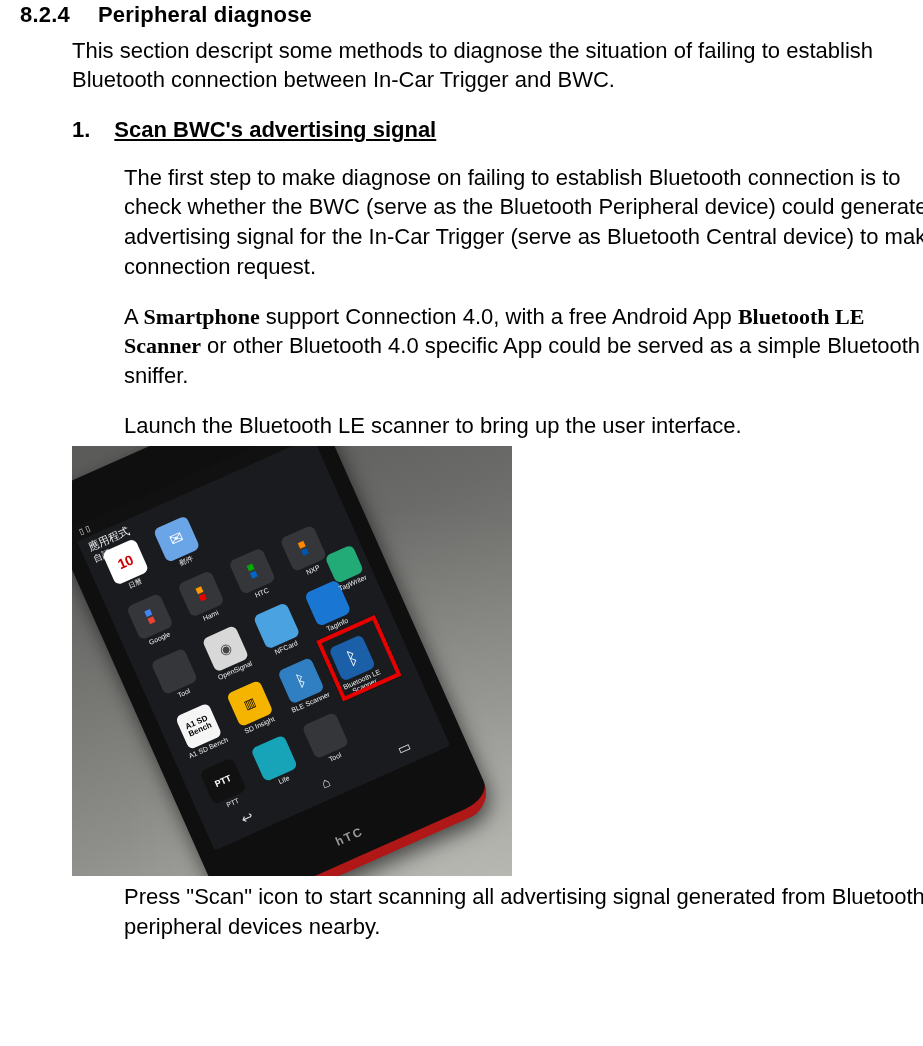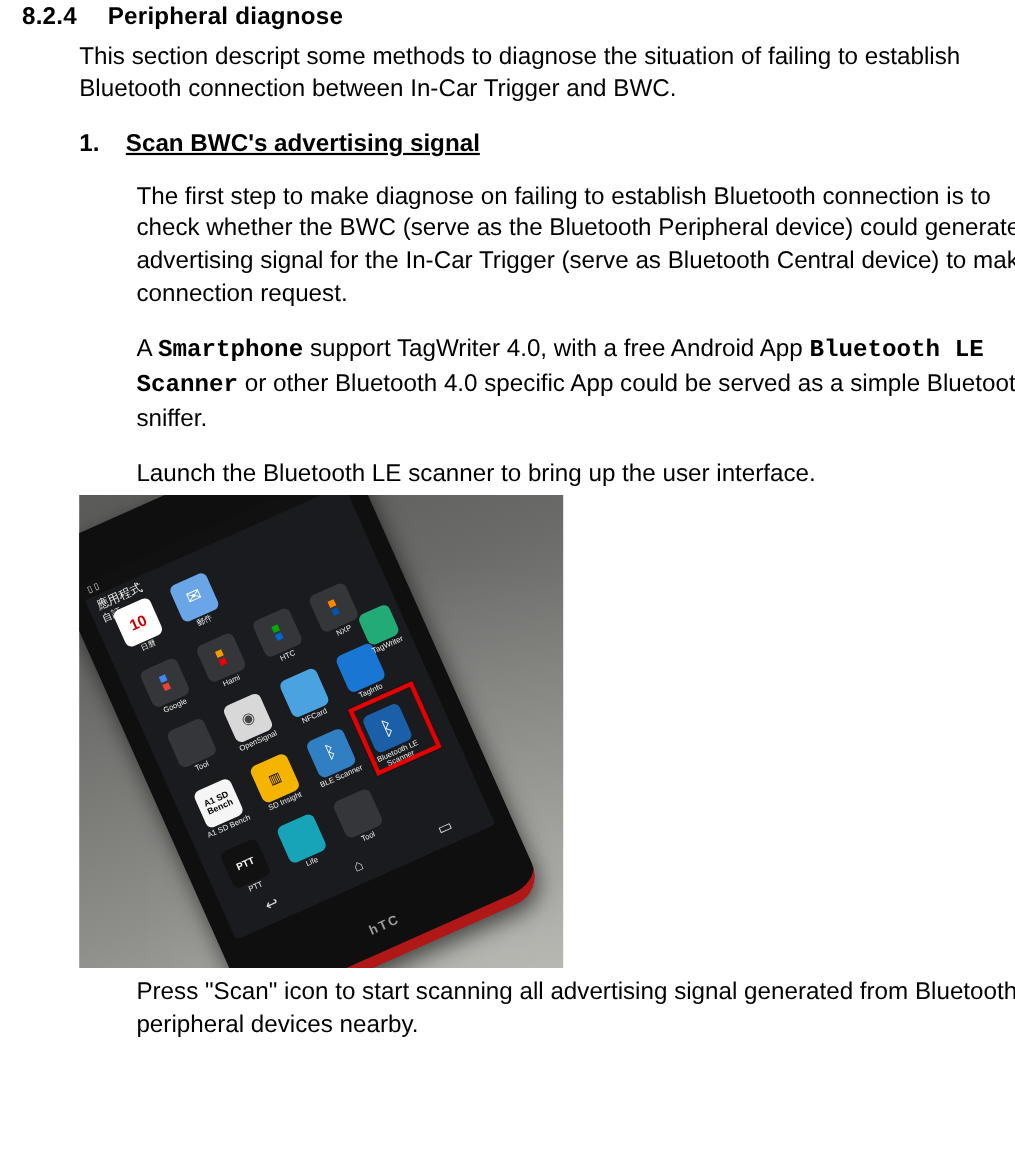--- a/index.html
+++ b/index.html
@@ -41,21 +41,21 @@
     margin-right: 24px;
   }
   .underline { text-decoration: underline; }
   .body-indent {
     margin-left: 52px;
   }
   .para {
     margin: 0 0 20px 0;
   }
   .heavy {
-    font-family: Liberation Mono, monospace;
+    font-family: Liberation Serif, serif;
     font-weight: 900;
   }
 
   
   .photo-wrap {
     width: 440px;
     height: 430px;
     margin-left: 52px;
     margin-bottom: 6px;
     position: relative;
@@ -181,21 +181,21 @@
 <div class="list-block">
   <div class="list-head">
     <span class="num">1.</span><span class="underline">Scan BWC's advertising signal</span>
   </div>
 </div>
 
 <div class="body-indent" style="margin-left:104px;">
   <p class="para">The first step to make diagnose on failing to establish Bluetooth connection is to check whether the BWC (serve as the Bluetooth Peripheral device) could generate advertising signal for the In-Car Trigger (serve as Bluetooth Central device) to make connection request.</p>
 
   <p class="para">
-    <span>A </span><span class="heavy">Smartphone</span><span> support TagWriter 4.0, with a free Android App </span><span class="heavy">Bluetooth LE Scanner</span><span> or other Bluetooth 4.0 specific App could be served as a simple Bluetooth sniffer.</span>
+    <span>A </span><span class="heavy">Smartphone</span><span> support Connection 4.0, with a free Android App </span><span class="heavy">Bluetooth LE Scanner</span><span> or other Bluetooth 4.0 specific App could be served as a simple Bluetooth sniffer.</span>
   </p>
 
   <p class="para" style="margin-bottom:6px;">Launch the Bluetooth LE scanner to bring up the user interface.</p>
 </div>
 
 <div class="photo-wrap">
   <div class="desk-shadow"></div>
   <div class="phone">
     <div class="phone-body">
       <div class="phone-screen">

